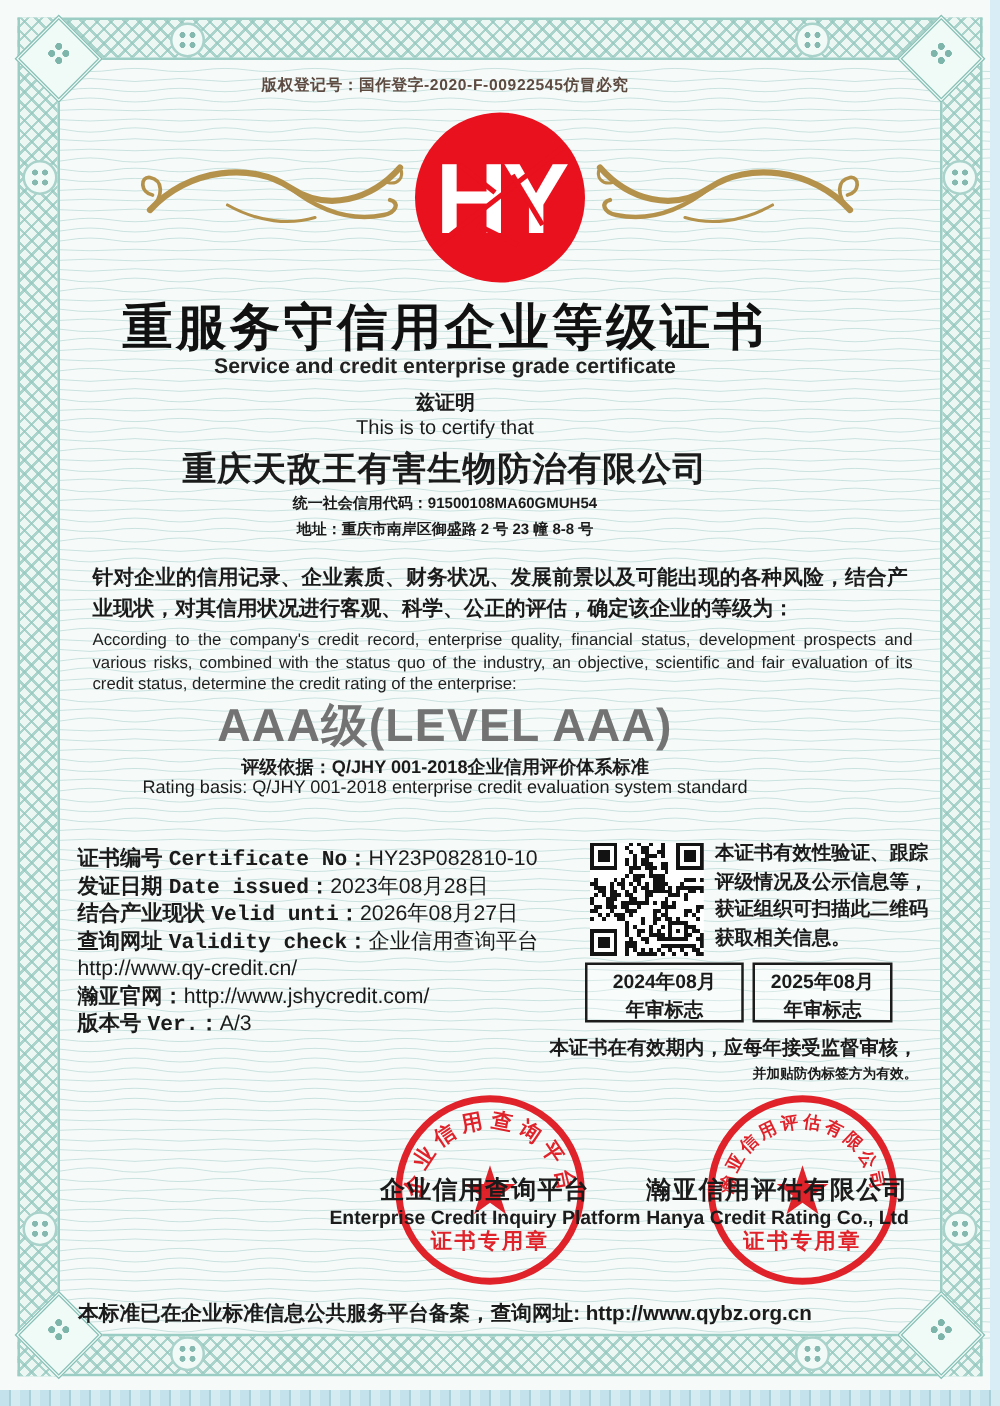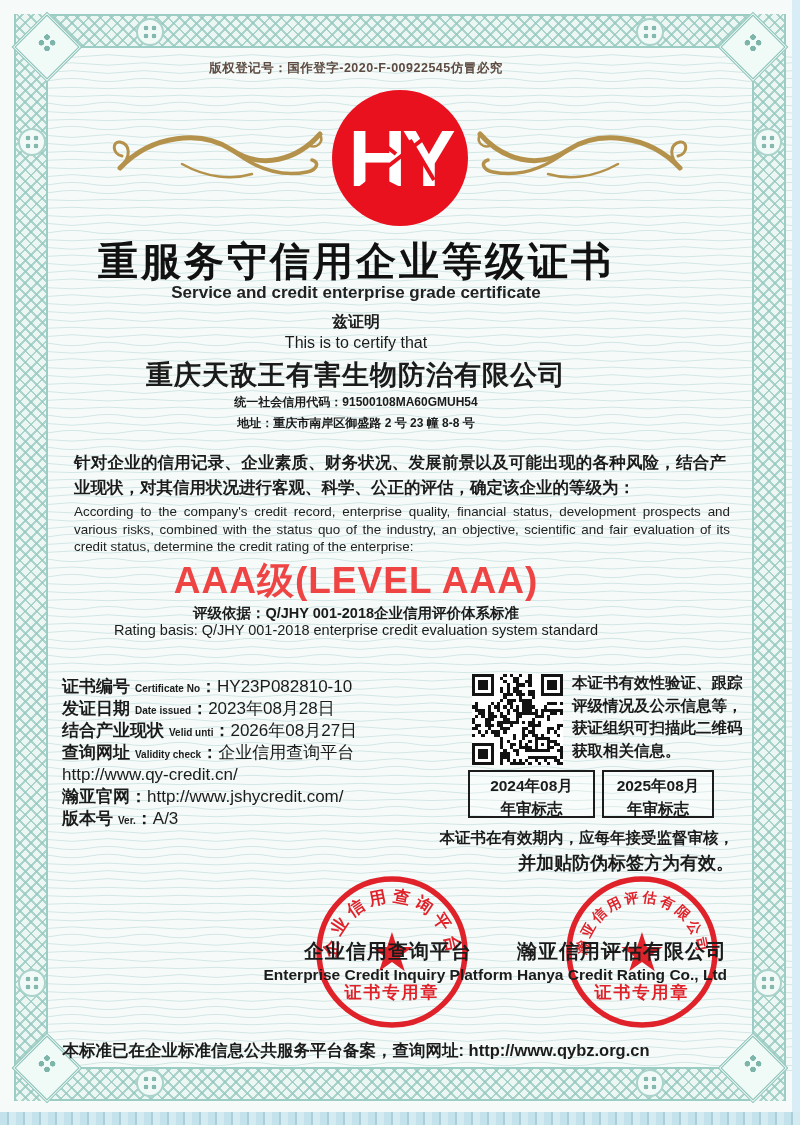--- a/index.html
+++ b/index.html
@@ -47,36 +47,36 @@
   .title-en{top:283px;font-size:17px;font-weight:600;color:#222;}
   .certify-zh{top:312px;font-size:16px;font-weight:600;}
   .certify-en{top:334px;font-size:16px;}
   .company{top:357px;font-size:27px;font-weight:900;letter-spacing:1px;}
   .code{top:394px;font-size:12px;font-weight:700;}
   .addr{top:415px;font-size:12px;font-weight:700;}
   .para-zh{position:absolute;left:74px;top:450px;width:652px;font-size:16.5px;font-weight:600;
            line-height:1.5;text-align:justify;}
   .para-en{position:absolute;left:74px;top:503px;width:656px;font-size:13.4px;font-weight:500;
            line-height:1.32;text-align:justify;color:#222;}
-  .aaa{top:556px;font-size:37px;font-weight:900;letter-spacing:1px;color:#ef4444;}
+  .aaa{top:556px;font-size:37px;font-weight:900;letter-spacing:1px;color:#737373;}
   .basis-zh{top:604px;font-size:14.5px;font-weight:600;}
   .basis-en{top:622px;font-size:14.5px;}
   .details{position:absolute;left:62px;top:676px;}
   .dline{height:22px;line-height:22px;font-size:17px;white-space:nowrap;}
   .dline .zh{font-weight:700;}
-  .dline .en{font-size:10px;font-weight:600;margin-left:5px;}
+  .dline .en{font-size:17px;font-weight:600;margin-left:5px;font-family:Liberation Mono, monospace;}
   .dline .val{font-weight:500;}
   .qr-svg{position:absolute;left:472px;top:674px;width:91px;height:91px;}
   .qr-note{position:absolute;left:572px;top:672px;width:175px;font-size:15.5px;font-weight:600;line-height:22.5px;}
   .ybox{position:absolute;top:770px;height:48px;border:2px solid #1c1c1c;background:rgba(255,255,255,.25);
         text-align:center;font-size:15.5px;font-weight:700;line-height:23px;padding-top:2px;box-sizing:border-box;}
   .yb1{left:468px;width:127px;}
   .yb2{left:602px;width:112px;}
   .sup1{top:828px;right:66px;left:auto;font-size:15.5px;font-weight:700;}
-  .sup2{top:851px;right:66px;left:auto;font-size:18px;font-weight:700;}
+  .sup2{top:851px;right:66px;left:auto;font-size:11px;font-weight:700;}
   .stamp{position:absolute;top:872px;width:160px;height:160px;opacity:.92;}
   .st-left{left:312px}.st-right{left:562px}
   .stamp text{font-weight:700;}
   .arc1{font-size:17px;letter-spacing:5px;fill:#df1019;}
   .arc2{font-size:14px;letter-spacing:3px;fill:#df1019;}
   .star{font-size:54px;fill:#df1019;}
   .seal-label{font-size:17px;fill:#df1019;letter-spacing:2px;}
   .org{position:absolute;width:260px;text-align:center;z-index:7;}
   .org-zh{top:938px;font-size:20px;font-weight:900;letter-spacing:1px;}
   .org-en{top:966px;font-size:15.5px;font-weight:600;}

